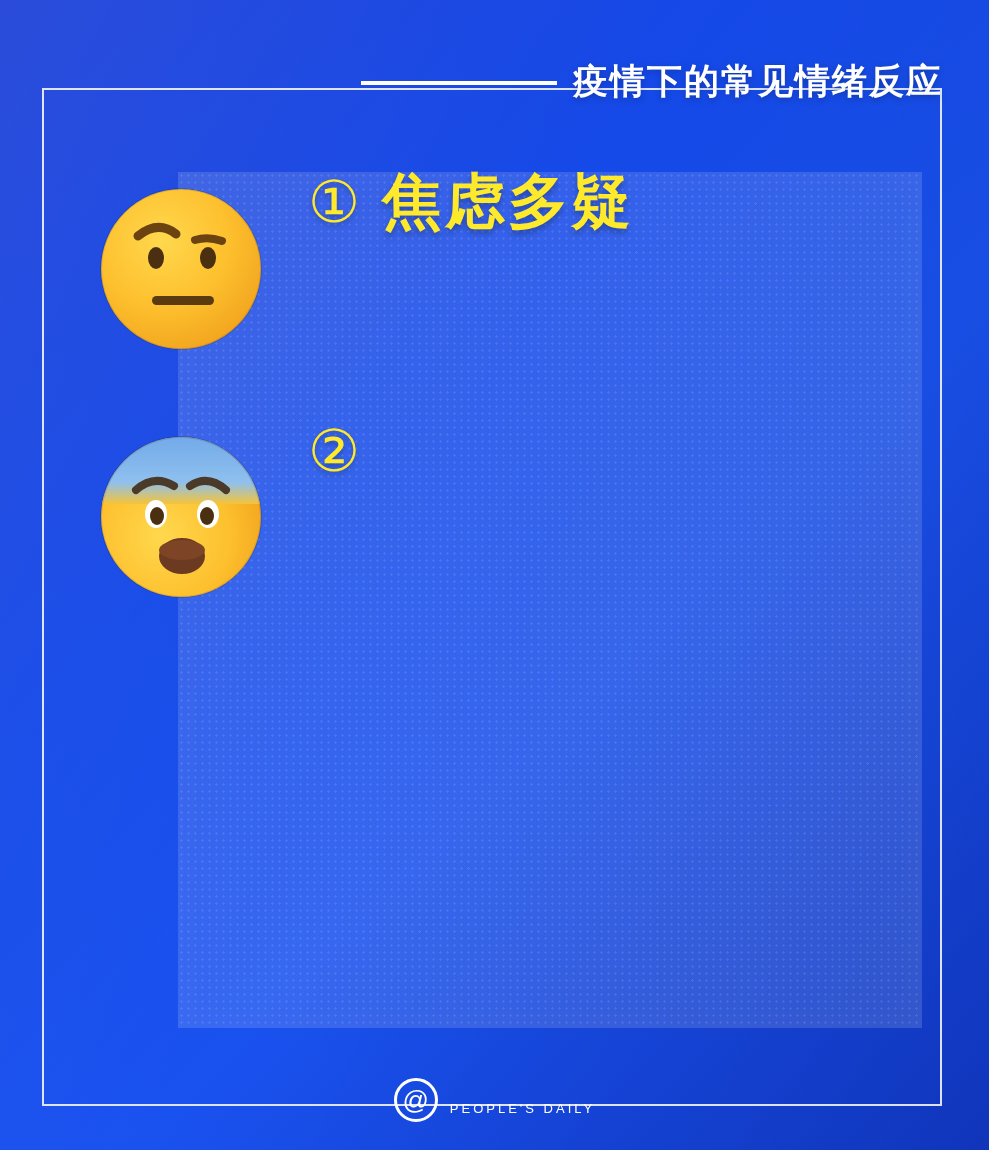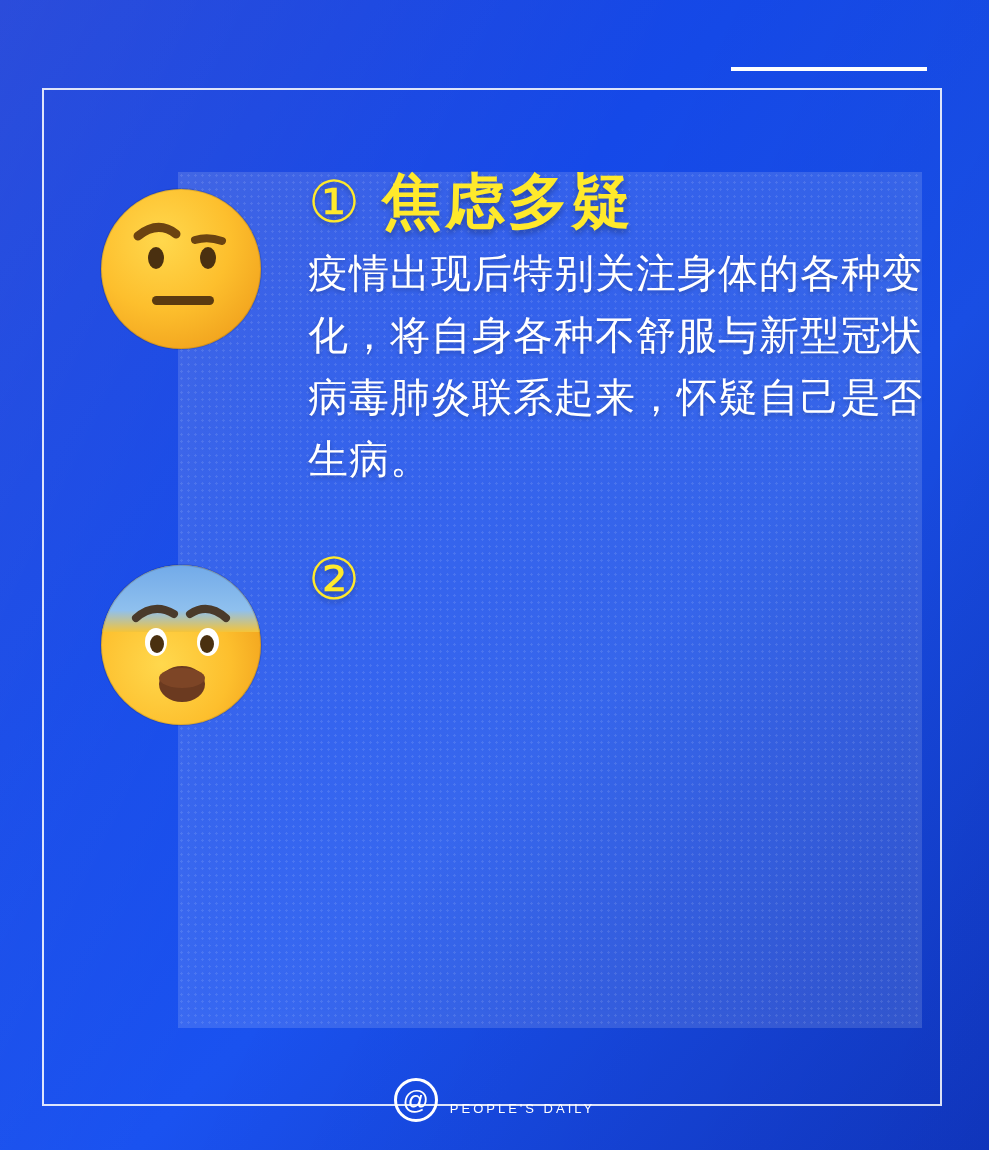--- a/index.html
+++ b/index.html
@@ -194,20 +194,21 @@
 </style>
 </head>
 <body>
 
 <div class="poster">
 
   <div class="frame"></div>
 
   <div class="header">
     <div class="header-rule"></div>
+    <div class="header-title">疫情下的常见情绪反应</div>
   </div>
 
   <div class="panel"></div>
 
   <div class="items">
 
     <div class="item one">
       <div class="emoji">
         <svg width="170" height="170" viewBox="0 0 170 170">
           <defs>
@@ -223,21 +224,20 @@
           <ellipse cx="60" cy="74" rx="8" ry="11" fill="#4a3010"></ellipse>
           <ellipse cx="112" cy="74" rx="8" ry="11" fill="#4a3010"></ellipse>
           <path d="M99 56 Q112 52 126 57" fill="none" stroke="#6b4311" stroke-width="8" stroke-linecap="round"></path>
           <rect x="56" y="112" width="62" height="9" rx="4.5" fill="#5b3a10"></rect>
         </svg>
       </div>
       <div class="title-row">
         <span class="badge">①</span>
         <span class="item-title">焦虑多疑</span>
       </div>
-      <div class="item-body">疫情出现后特别关注身体的各种变化，将自身各种不舒服与新型冠状病毒肺炎联系起来，怀疑自己是否生病。</div>
     </div>
 
     <div class="item two">
       <div class="emoji">
         <svg width="170" height="170" viewBox="0 0 170 170">
           <defs>
             <radialGradient id="g2" cx="38%" cy="62%" r="72%">
               <stop offset="0%" stop-color="#ffd84d"></stop>
               <stop offset="60%" stop-color="#fdbf2d"></stop>
               <stop offset="100%" stop-color="#f0a01c"></stop>

